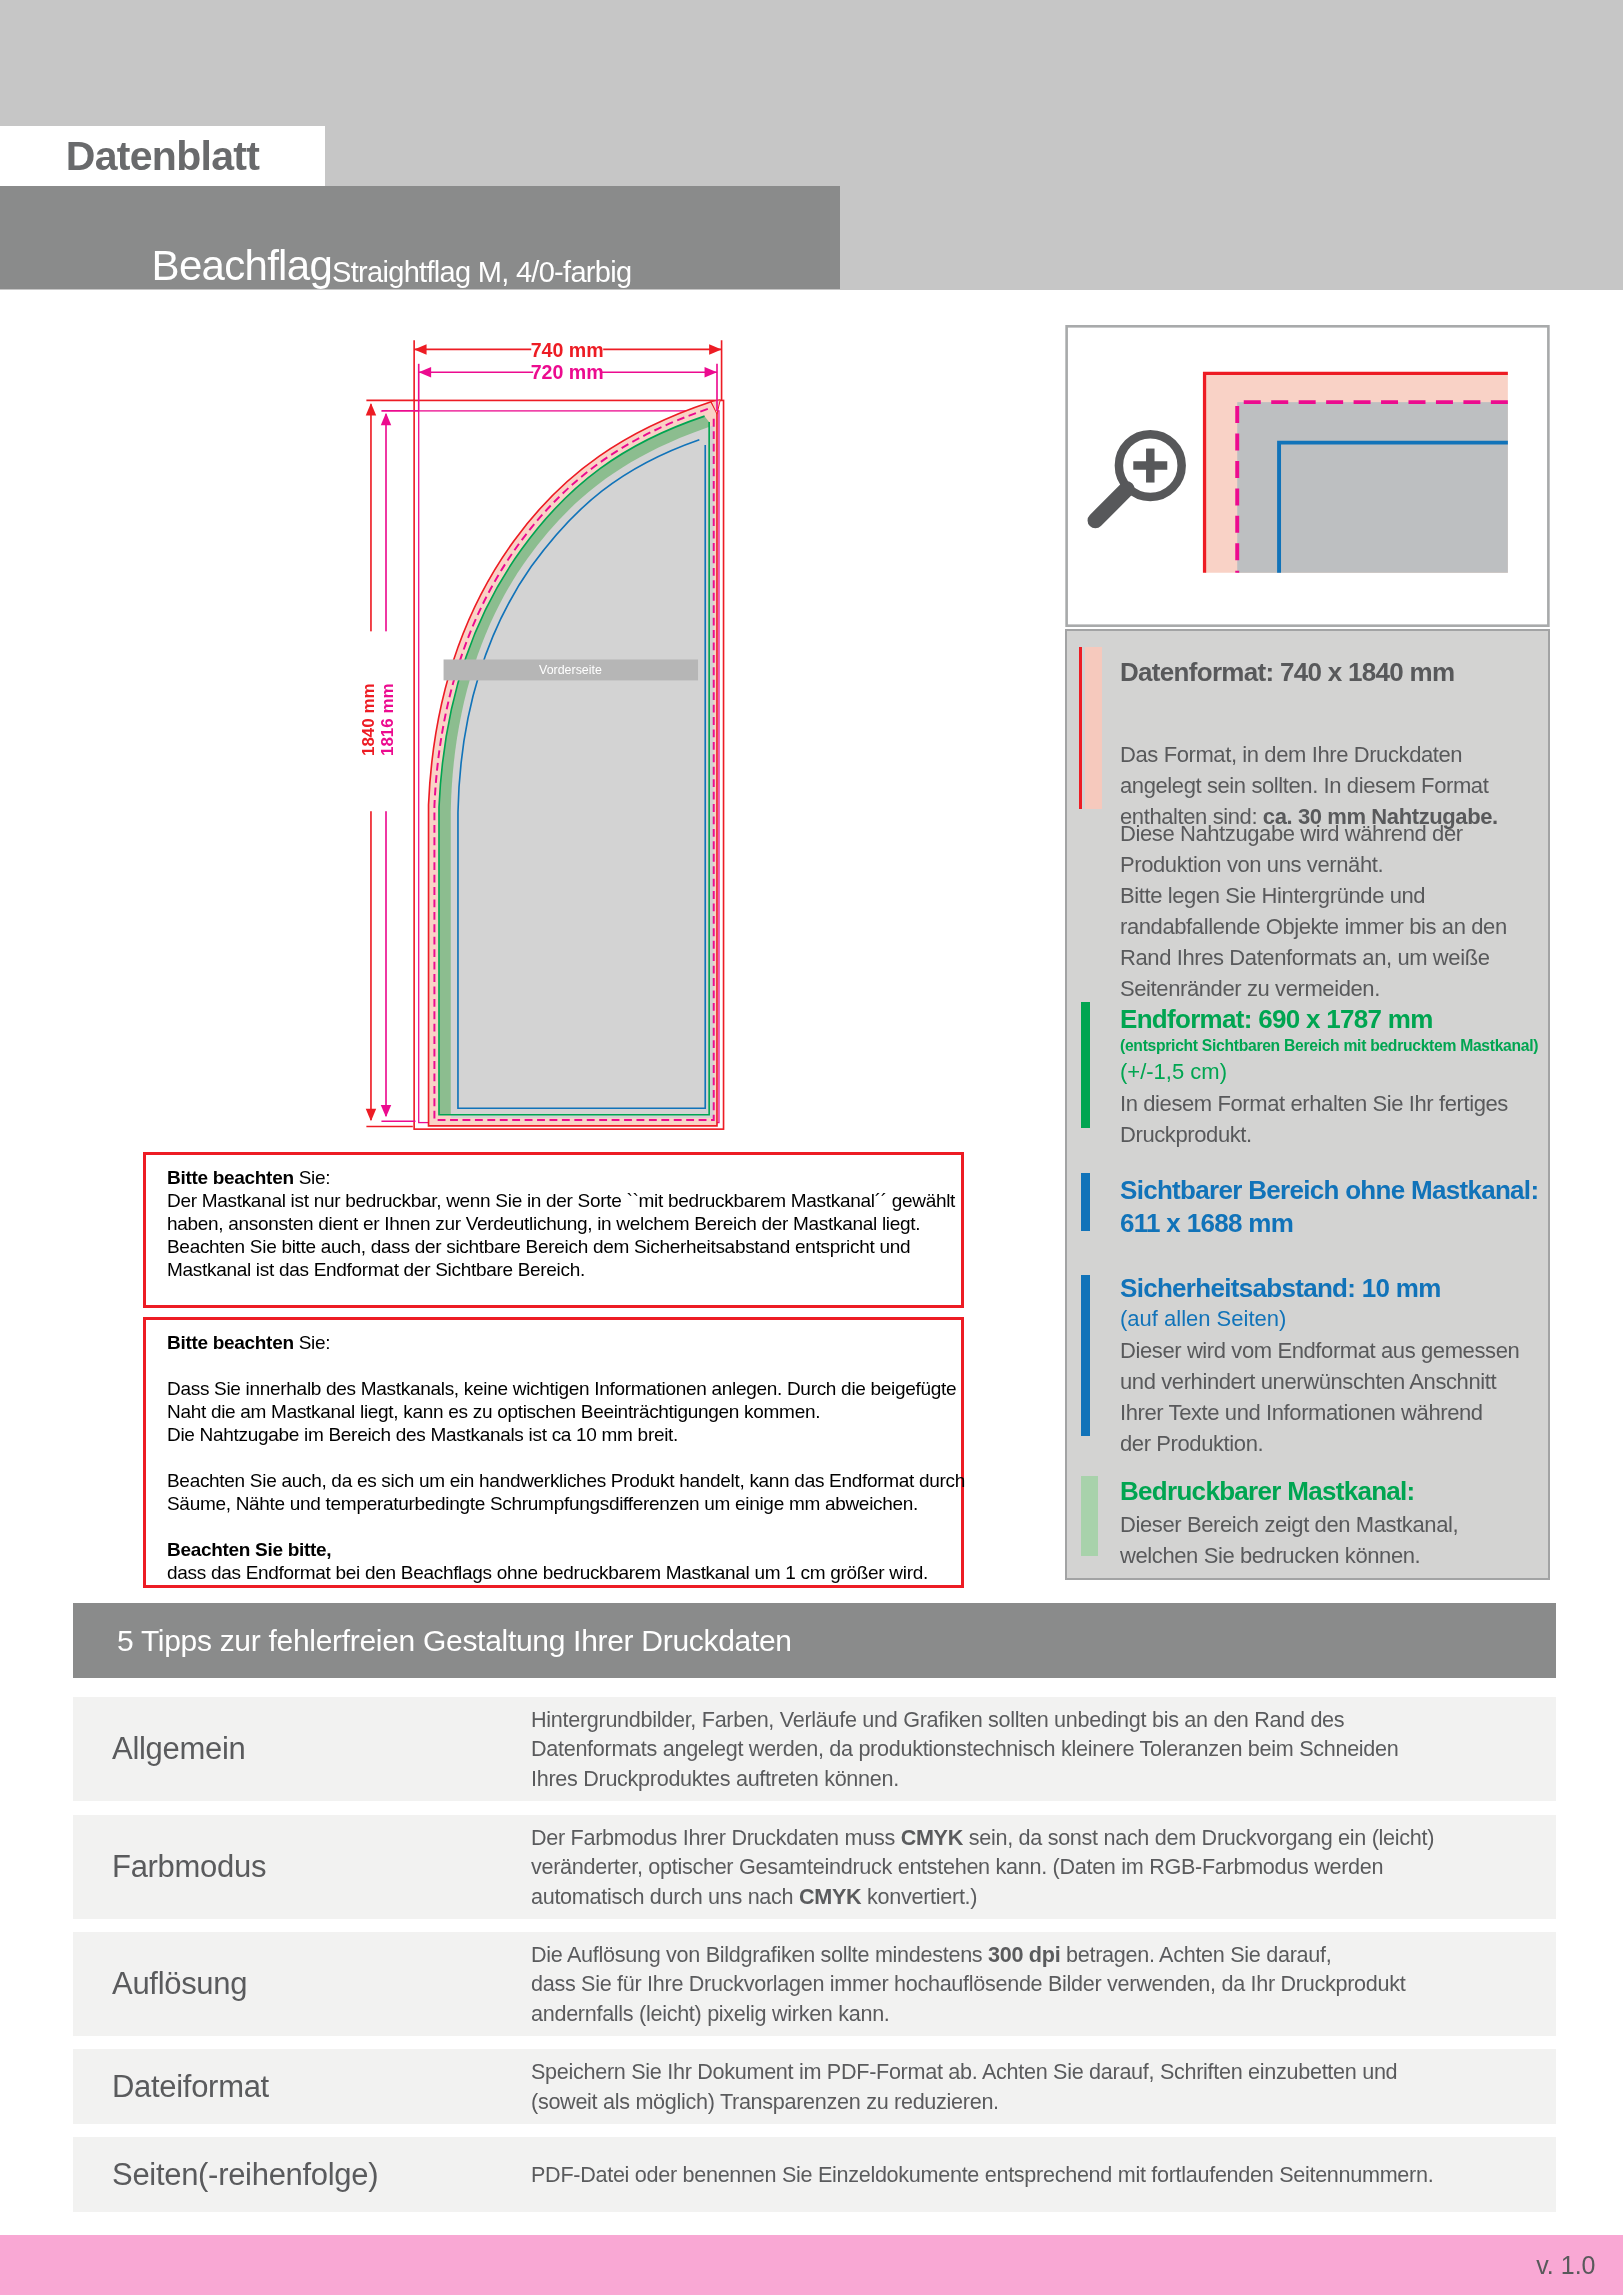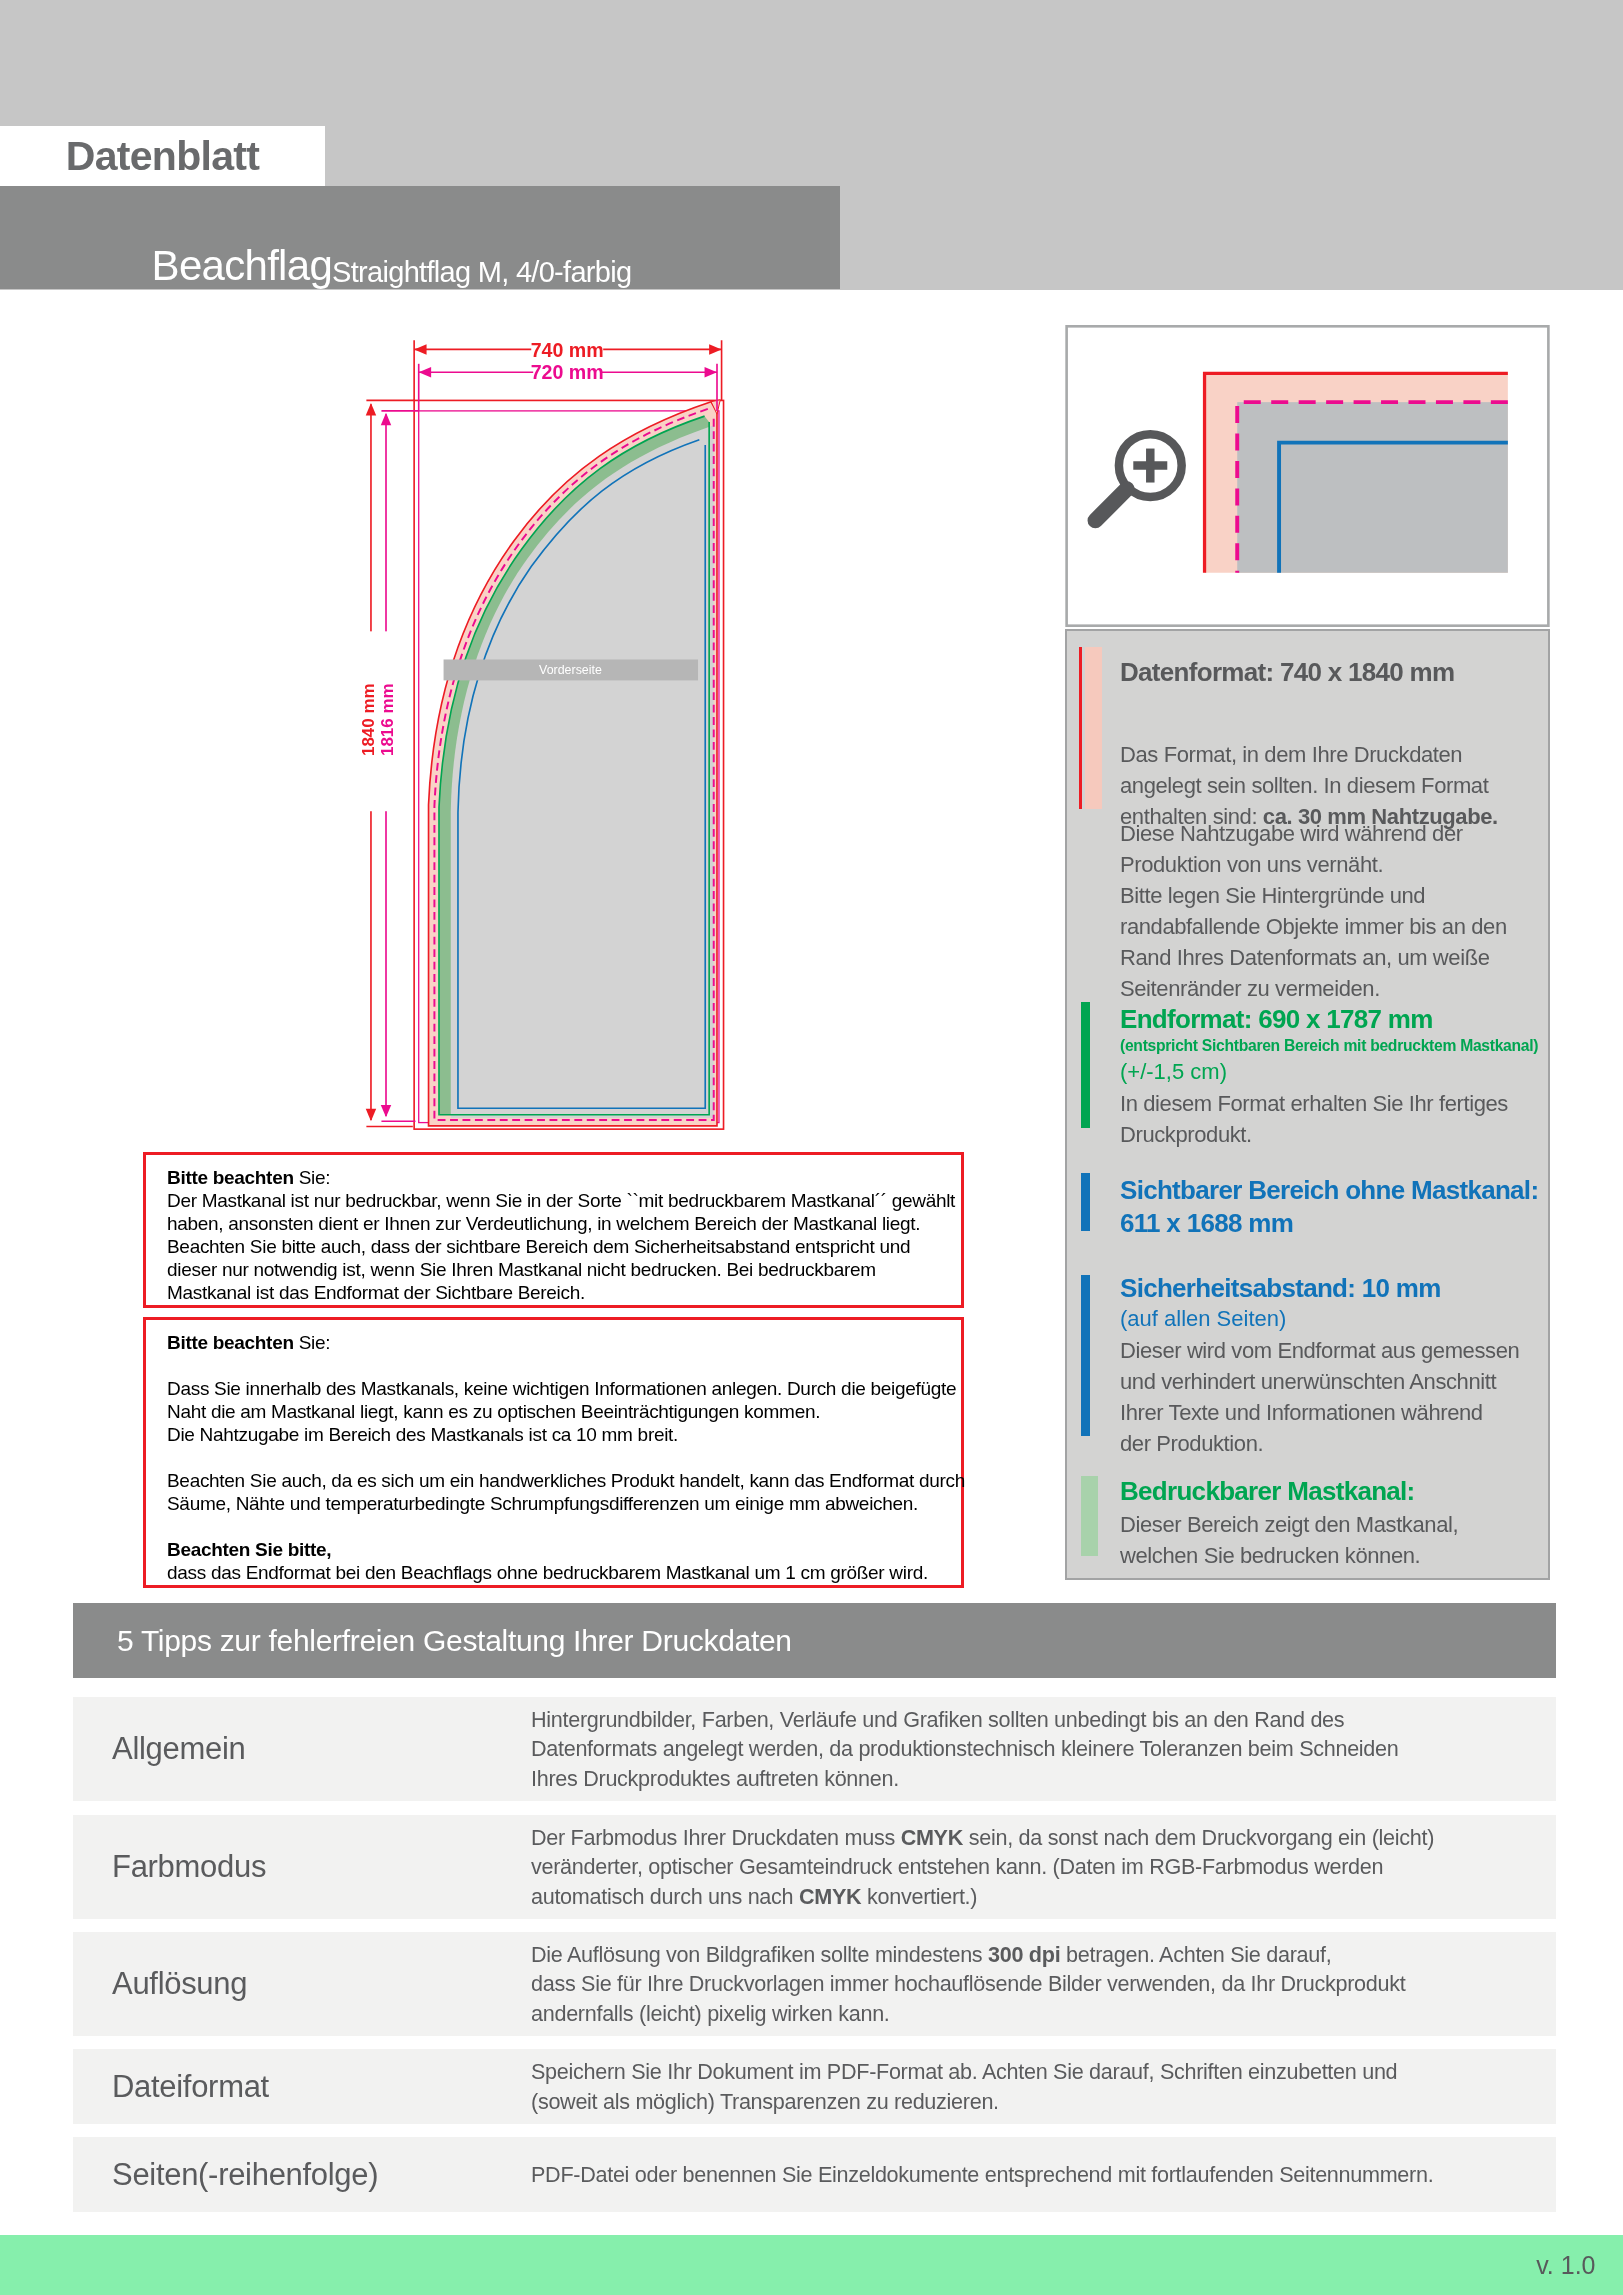--- a/index.html
+++ b/index.html
@@ -49,21 +49,21 @@
   .tiprow .lbl{width:458px;padding-left:39px;box-sizing:border-box;font-size:31px;
     color:#5a5b5d;letter-spacing:-0.3px;flex-shrink:0;}
   .tiprow .txt{font-size:21.6px;letter-spacing:-0.3px;color:#5a5b5d;}
   .tiprow .txt .ln{line-height:29.4px;white-space:nowrap;}
   .row1{top:1697px;height:104px;}
   .row2{top:1815px;height:104px;}
   .row3{top:1932px;height:104px;}
   .row4{top:2049px;height:75px;}
   .row5{top:2137px;height:75px;}
   
-  .footer{left:0;top:2235px;width:1623px;height:61px;background:#86efac;
+  .footer{left:0;top:2235px;width:1623px;height:61px;background:#f9a8d4;
     display:flex;align-items:center;justify-content:flex-end;padding-right:27.5px;
     box-sizing:border-box;font-size:25px;color:#58595b;}
   svg text{font-family:"Liberation Sans",sans-serif;}
 </style>
 </head>
 <body>
 
 <div class="abs topband"></div>
 <div class="abs docbox">
   <span>Datenblatt</span>
@@ -199,21 +199,20 @@
 <div class="p-body c-dark" style="top:1509px;">
     <div class="ln"><span>Dieser Bereich zeigt den Mastkanal,</span></div>
     <div class="ln"><span>welchen Sie bedrucken können.</span></div>
   </div>
 
 <div class="abs notebox box1">
     <div class="ln"><span class="b">Bitte beachten</span><span> Sie:</span></div>
     <div class="ln"><span>Der Mastkanal ist nur bedruckbar, wenn Sie in der Sorte ``mit bedruckbarem Mastkanal´´ gewählt</span></div>
     <div class="ln"><span>haben, ansonsten dient er Ihnen zur Verdeutlichung, in welchem Bereich der Mastkanal liegt.</span></div>
     <div class="ln"><span>Beachten Sie bitte auch, dass der sichtbare Bereich dem Sicherheitsabstand entspricht und</span></div>
-    <div class="ln"><span>dieser nur notwendig ist, wenn Sie Ihren Mastkanal nicht bedrucken. Bei bedruckbarem</span></div>
     <div class="ln"><span>Mastkanal ist das Endformat der Sichtbare Bereich.</span></div>
   </div>
 <div class="abs notebox box2">
     <div class="ln"><span class="b">Bitte beachten</span><span> Sie:</span></div>
     <div class="ln">&nbsp;</div>
     <div class="ln"><span>Dass Sie innerhalb des Mastkanals, keine wichtigen Informationen anlegen. Durch die beigefügte</span></div>
     <div class="ln"><span>Naht die am Mastkanal liegt, kann es zu optischen Beeinträchtigungen kommen.</span></div>
     <div class="ln"><span>Die Nahtzugabe im Bereich des Mastkanals ist ca 10 mm breit.</span></div>
     <div class="ln">&nbsp;</div>
     <div class="ln"><span>Beachten Sie auch, da es sich um ein handwerkliches Produkt handelt, kann das Endformat durch</span></div>

